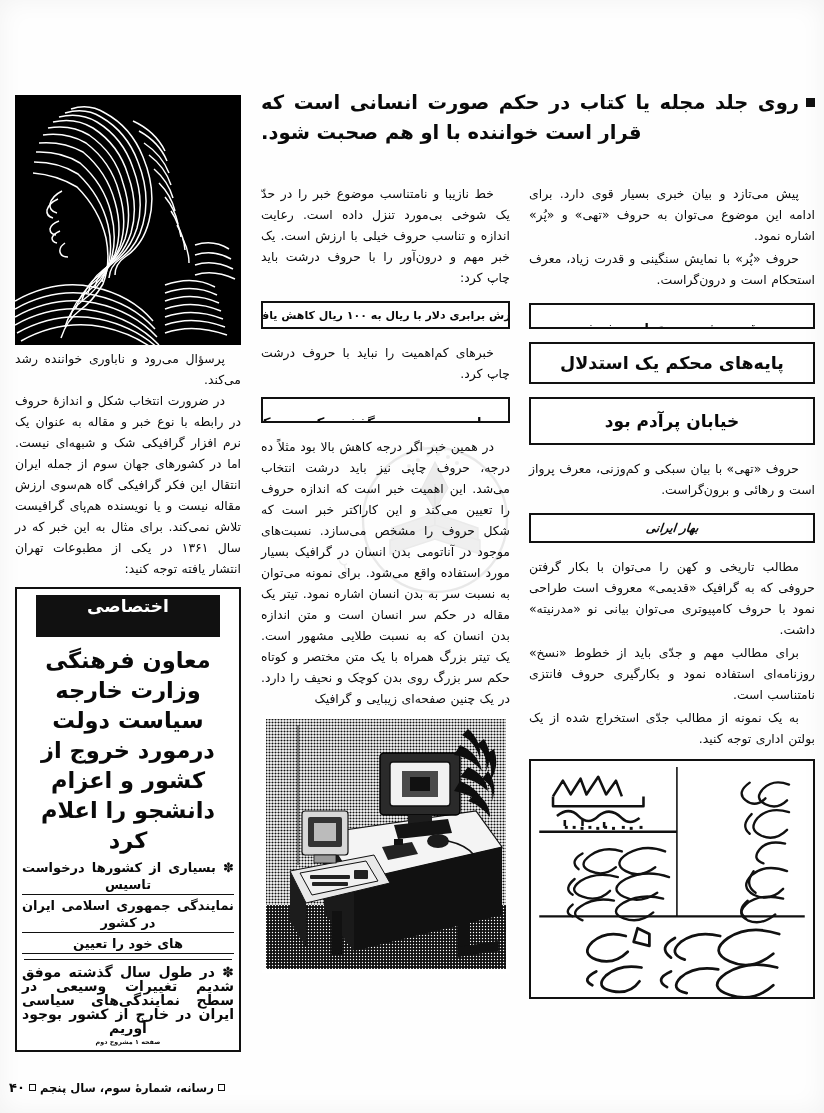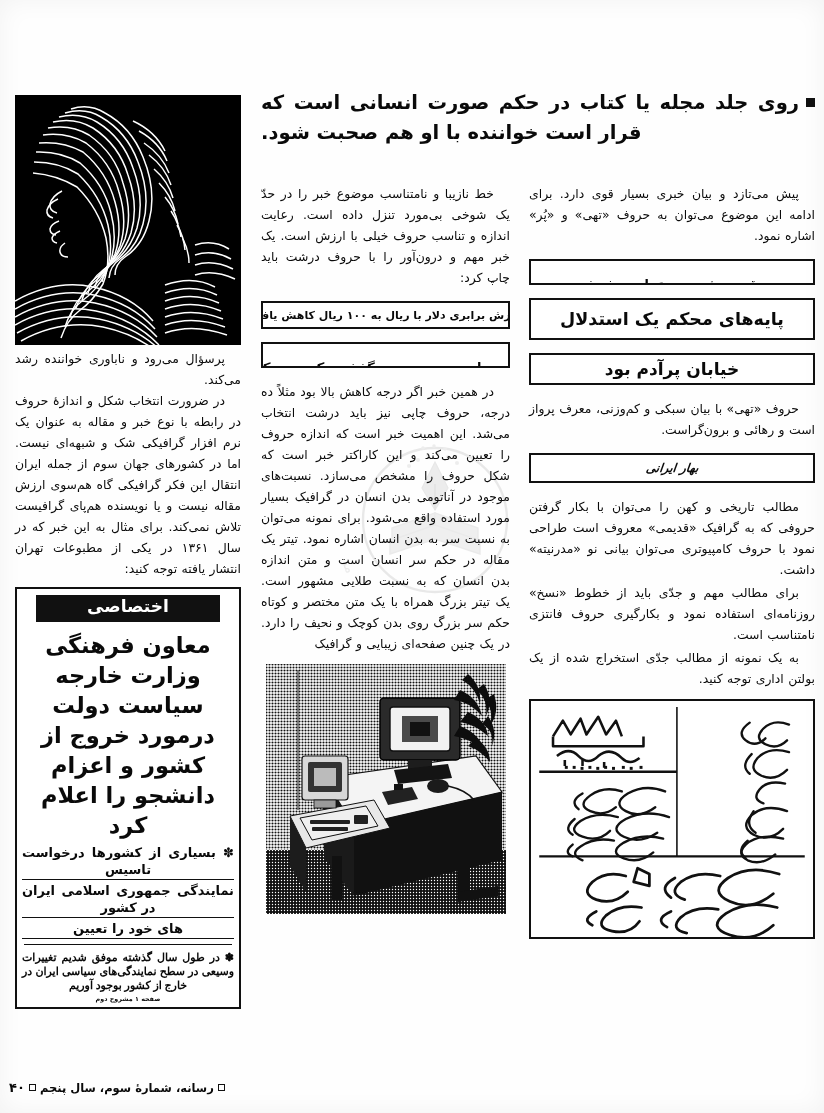--- a/index.html
+++ b/index.html
@@ -75,50 +75,50 @@
     direction:rtl;text-align:center;overflow:hidden;
     margin:13px 0;box-sizing:border-box;
   }
   .sample-box .t{font-weight:bold;white-space:nowrap;}
   .sb-xs  {height:26px;}
   .sb-xs .t  {font-size:13px;letter-spacing:.2px;margin-top:25px;}
   .sb-sm  {height:28px;}
   .sb-sm .t  {font-size:11px;}
   .sb-md  {height:42px;}
   .sb-md .t  {font-size:17.5px;}
-  .sb-lg  {height:32px;}
+  .sb-lg  {height:48px;}
   .sb-lg .t  {font-size:17px;letter-spacing:.3px;}
   .sb-script{height:30px;}
   .sb-script .t{font-size:12px;font-style:italic;font-weight:bold;
                 transform:skewX(-6deg);letter-spacing:-.4px;}
 
   
   #advert{
     border:2.4px solid #111;background:#fff;
     width:226px;box-sizing:border-box;padding:5px 5px 4px 5px;
     margin-top:8px;
   }
   #advert .ex-badge{
     background:#111;color:#fff;font-weight:bold;font-size:17px;
-    text-align:center;padding:2px 0 5px 0;margin:1px 14px 4px 14px;
+    text-align:center;padding:2px 0 20px 0;margin:1px 14px 4px 14px;
     letter-spacing:1px;line-height:1.15;
   }
   #advert .ad-head{
     text-align:center;font-weight:bold;font-size:22.5px;line-height:30px;
     direction:rtl;letter-spacing:0px;margin:8px 0 4px 0;
   }
   #advert hr.rule{border:0;border-top:1.6px solid #111;margin:5px 2px;}
   .ad-bullet{
     direction:rtl;font-size:13px;line-height:17px;font-weight:bold;
     text-align:justify;text-align-last:center;margin:0;
   }
   .ad-bullet.underlined span.l{
     display:block;border-bottom:1.1px solid #111;padding-bottom:1px;margin-bottom:2px;
   }
-  .ad-bullet.small{font-size:11px;line-height:14px;font-weight:bold;text-align-last:center;font-family:Liberation Serif, serif;}
+  .ad-bullet.small{font-size:14px;line-height:14px;font-weight:bold;text-align-last:center;}
   .ad-source{
     direction:rtl;font-size:6.4px;text-align:center;margin-top:3px;font-weight:bold;
   }
 
   
   #calligraphy{
     border:2.2px solid #111;width:286px;height:240px;box-sizing:border-box;
     background:#fff;position:relative;overflow:hidden;margin-top:10px;
   }
   #calligraphy svg{display:block;width:100%;height:100%;}
@@ -266,20 +266,21 @@
   </div>
 
   <div class="col" id="col-mid">
 
     <p class="para" style="margin-top:88px;">خط نازیبا و نامتناسب موضوع خبر را در حدّ یک شوخی بی‌مورد تنزل داده است. رعایت اندازه و تناسب حروف خیلی با ارزش است. یک خبر مهم و درون‌آور را با حروف درشت باید چاپ کرد:</p>
 
     <div class="sample-box sb-sm">
       <span class="t">ارزش برابری دلار با ریال به ۱۰۰ ریال کاهش یافت</span>
     </div>
 
+    <p class="para">خبرهای کم‌اهمیت را نباید با حروف درشت چاپ کرد.</p>
 
     <div class="sample-box sb-xs">
       <span class="t">درجه هوای تهران نسبت به روز گذشته یک درجه کاهش یافت</span>
     </div>
 
     <p class="para">در همین خبر اگر درجه کاهش بالا بود مثلاً ده درجه، حروف چاپی نیز باید درشت انتخاب می‌شد. این اهمیت خبر است که اندازه حروف را تعیین می‌کند و این کاراکتر خبر است که شکل حروف را مشخص می‌سازد. نسبت‌های موجود در آناتومی بدن انسان در گرافیک بسیار مورد استفاده واقع می‌شود. برای نمونه می‌توان به نسبت سر به بدن انسان اشاره نمود. تیتر یک مقاله در حکم سر انسان است و متن اندازه بدن انسان که به نسبت طلایی مشهور است. یک تیتر بزرگ همراه با یک متن مختصر و کوتاه حکم سر بزرگ روی بدن کوچک و نحیف را دارد. در یک چنین صفحه‌ای زیبایی و گرافیک</p>
 
     <div class="photo" id="photo-computer">
       <svg viewBox="0 0 248 258" xmlns="http://www.w3.org/2000/svg" preserveAspectRatio="none">
         <defs>
@@ -351,20 +352,21 @@
         </g>
 
         <path d="M36 10 L36 150" stroke="#555" stroke-width="1.4" fill="none"></path>
       </svg>
     </div>
   </div>
 
   <div class="col" id="col-right">
 
     <p class="para" style="margin-top:88px;">پیش می‌تازد و بیان خبری بسیار قوی دارد. برای ادامه این موضوع می‌توان به حروف «تهی» و «پُر» اشاره نمود.</p>
+    <p class="para">حروف «پُر» با نمایش سنگینی و قدرت زیاد، معرف استحکام است و درون‌گراست.</p>
 
     <div class="sample-box sb-xs">
       <span class="t">قدرت فرجه و عظمت شوخ</span>
     </div>
 
     <div class="sample-box sb-md">
       <span class="t">پایه‌های محکم یک استدلال</span>
     </div>
 
     <div class="sample-box sb-lg">

